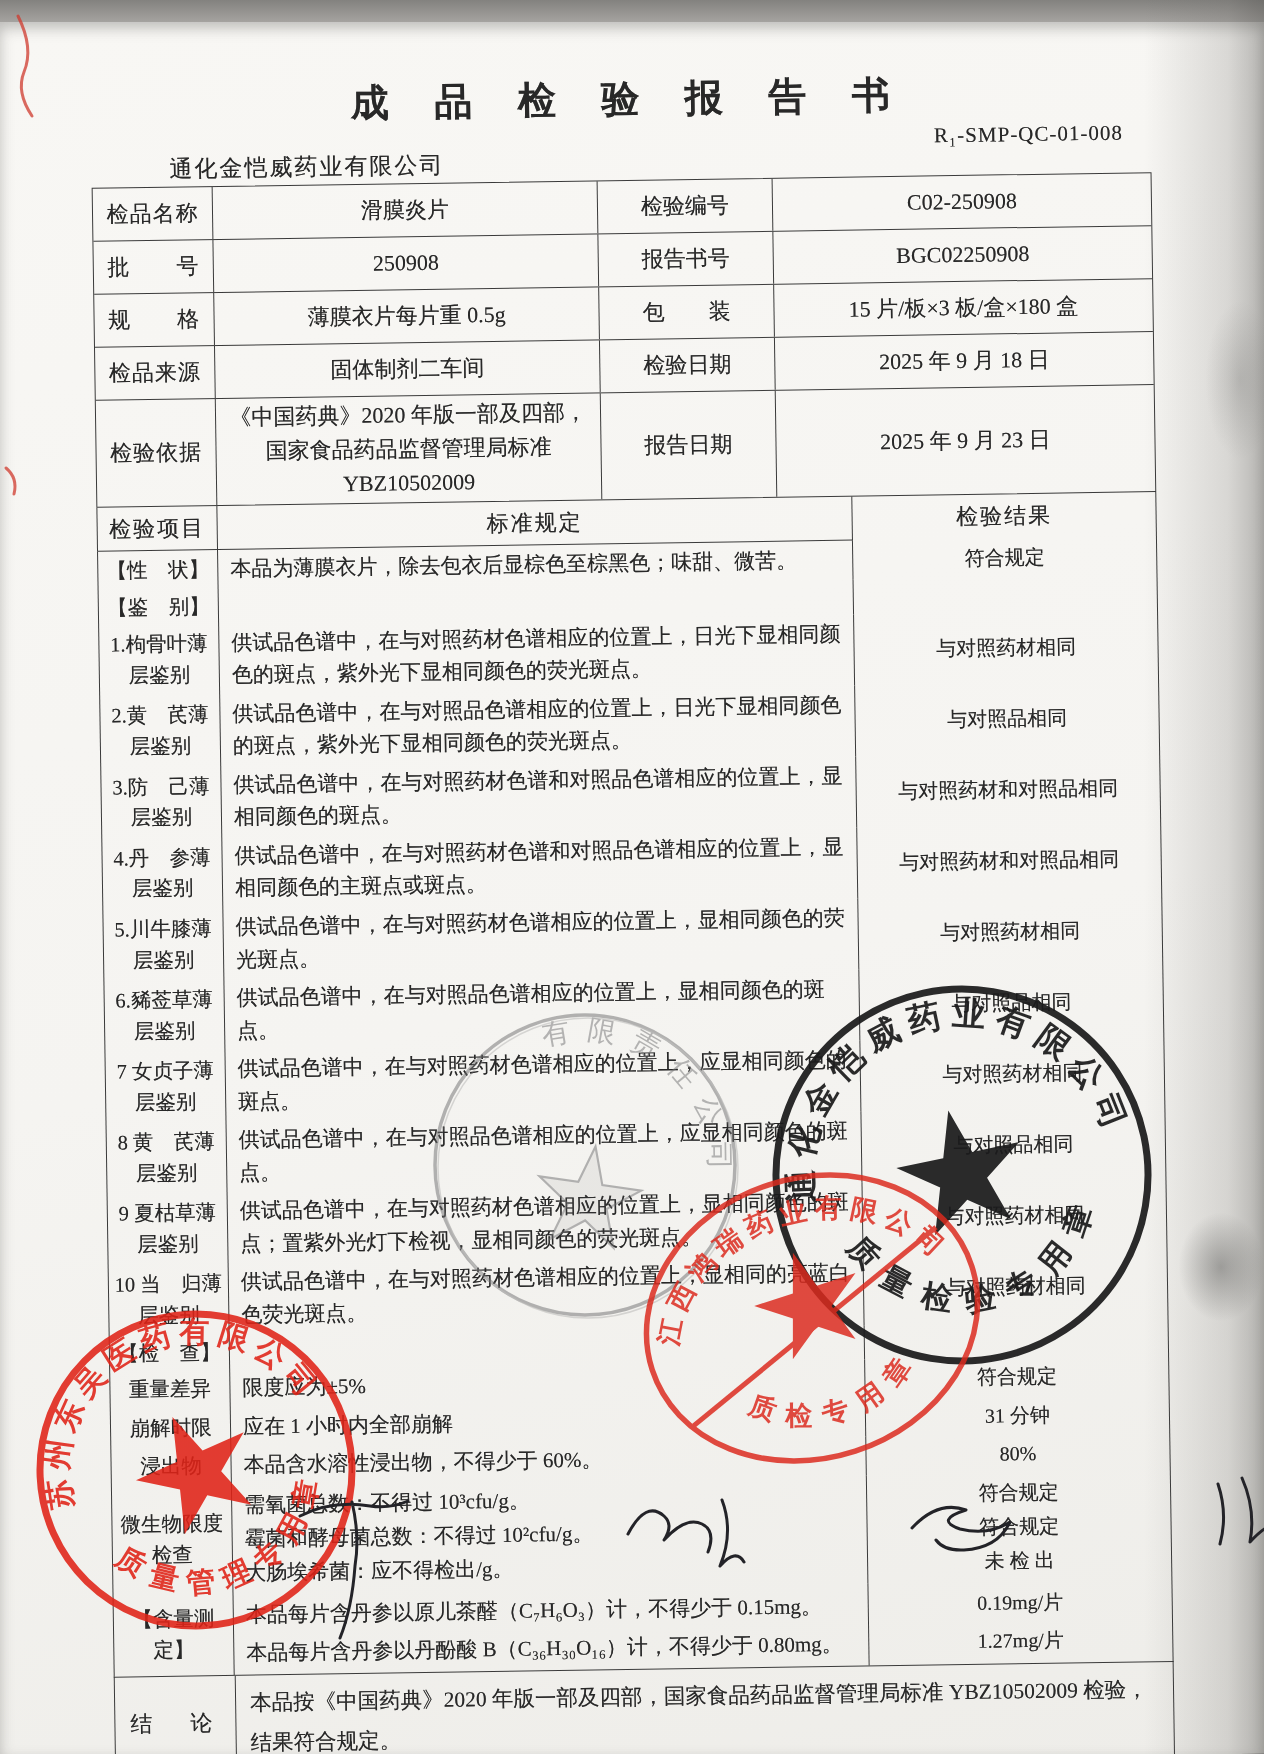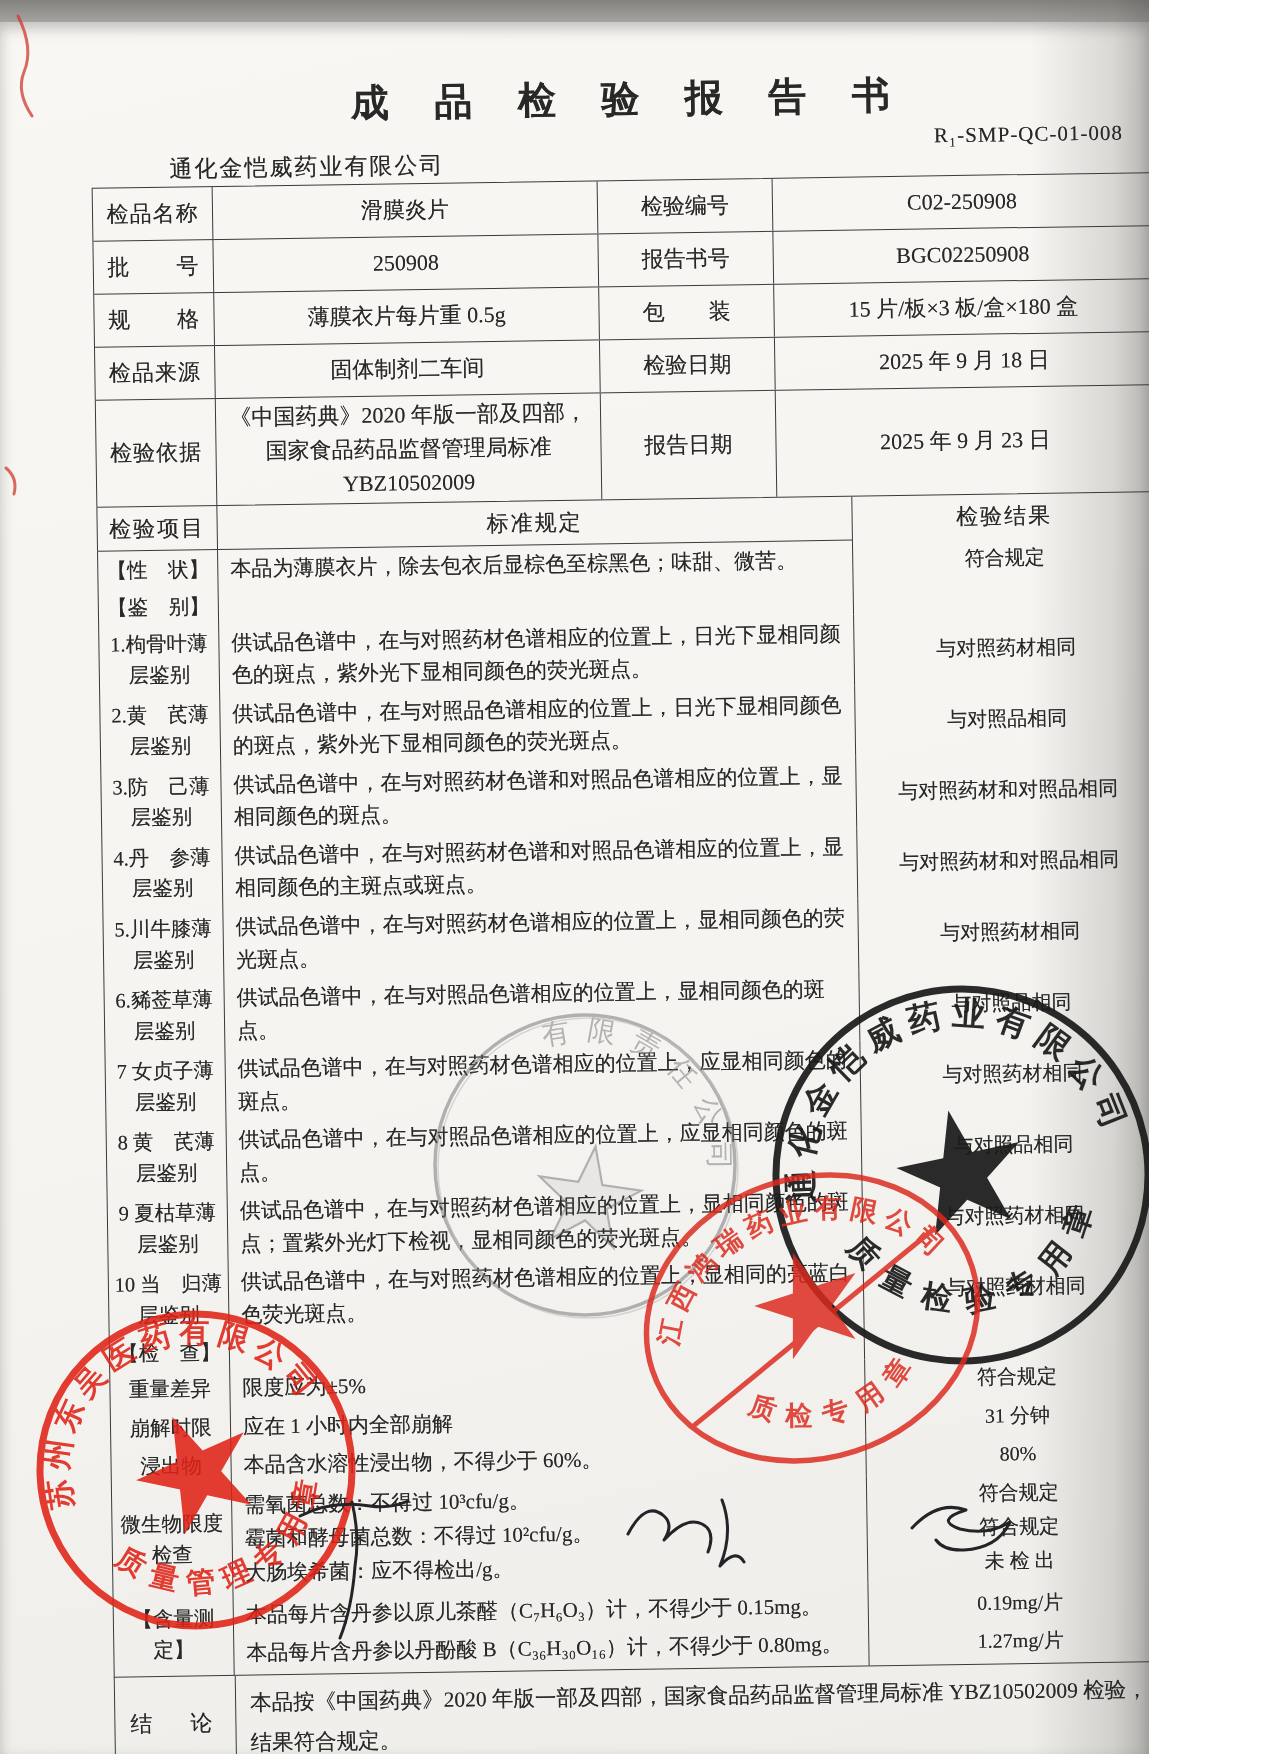--- a/index.html
+++ b/index.html
@@ -1,16 +1,16 @@
 <!DOCTYPE html>
 <html><head>
 <meta charset="utf-8">
 <style>
   html,body{margin:0;padding:0;}
-  .page{position:relative;width:1149px;height:1754px;background:#14b8a6;overflow:hidden;
+  .page{position:relative;width:1264px;height:1754px;background:#14b8a6;overflow:hidden;
         font-family:"Liberation Serif","DejaVu Serif",serif;color:#282828;}
   .topstrip{position:absolute;top:0;left:0;width:100%;height:28px;
         background:linear-gradient(to bottom,#83827f,#aeaca9);}
   .paper{position:absolute;left:0;top:22px;right:0;bottom:0;
         background:linear-gradient(168deg,#f8f7f4 0%,#f5f4f1 55%,#eeede9 100%);
         box-shadow:inset 0 6px 14px rgba(80,80,78,.35);}
   .edge-right{position:absolute;top:0;right:0;width:120px;height:1754px;
         background:linear-gradient(to right,rgba(110,108,105,0),rgba(110,108,105,.22) 70%,rgba(84,83,80,.4));}
   .blotch{position:absolute;border-radius:50%;}
   .b1{left:1178px;top:1212px;width:86px;height:110px;

